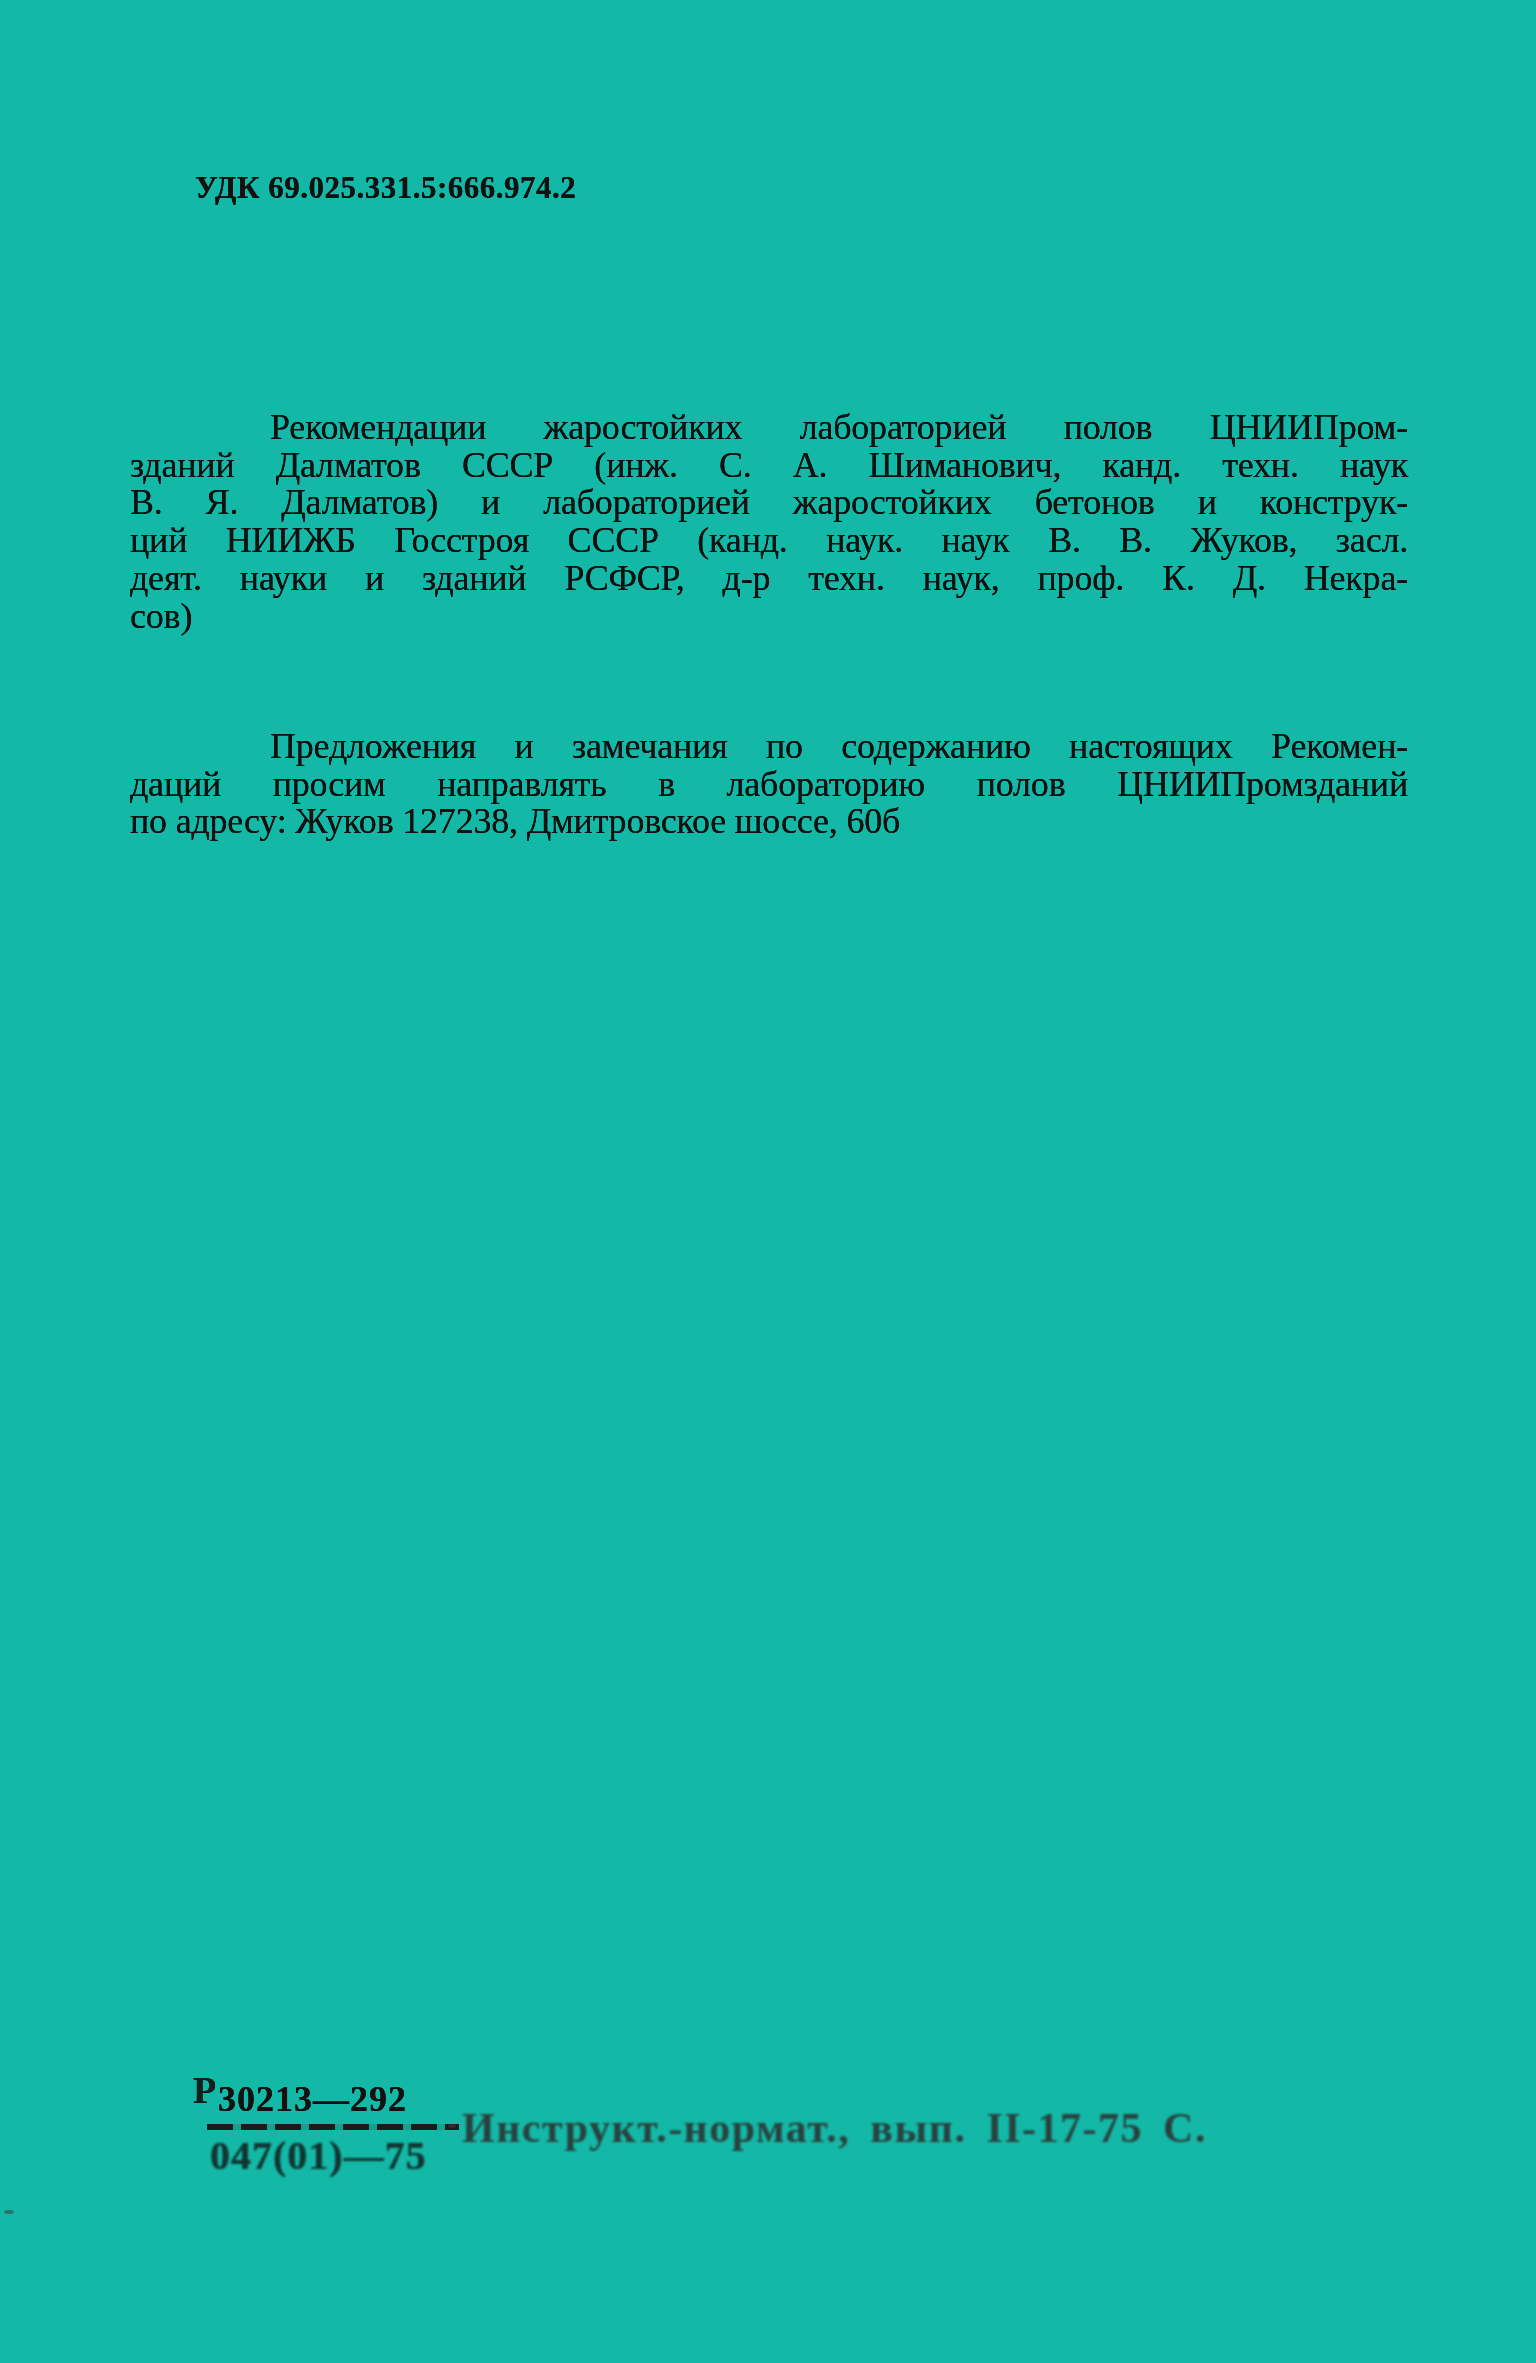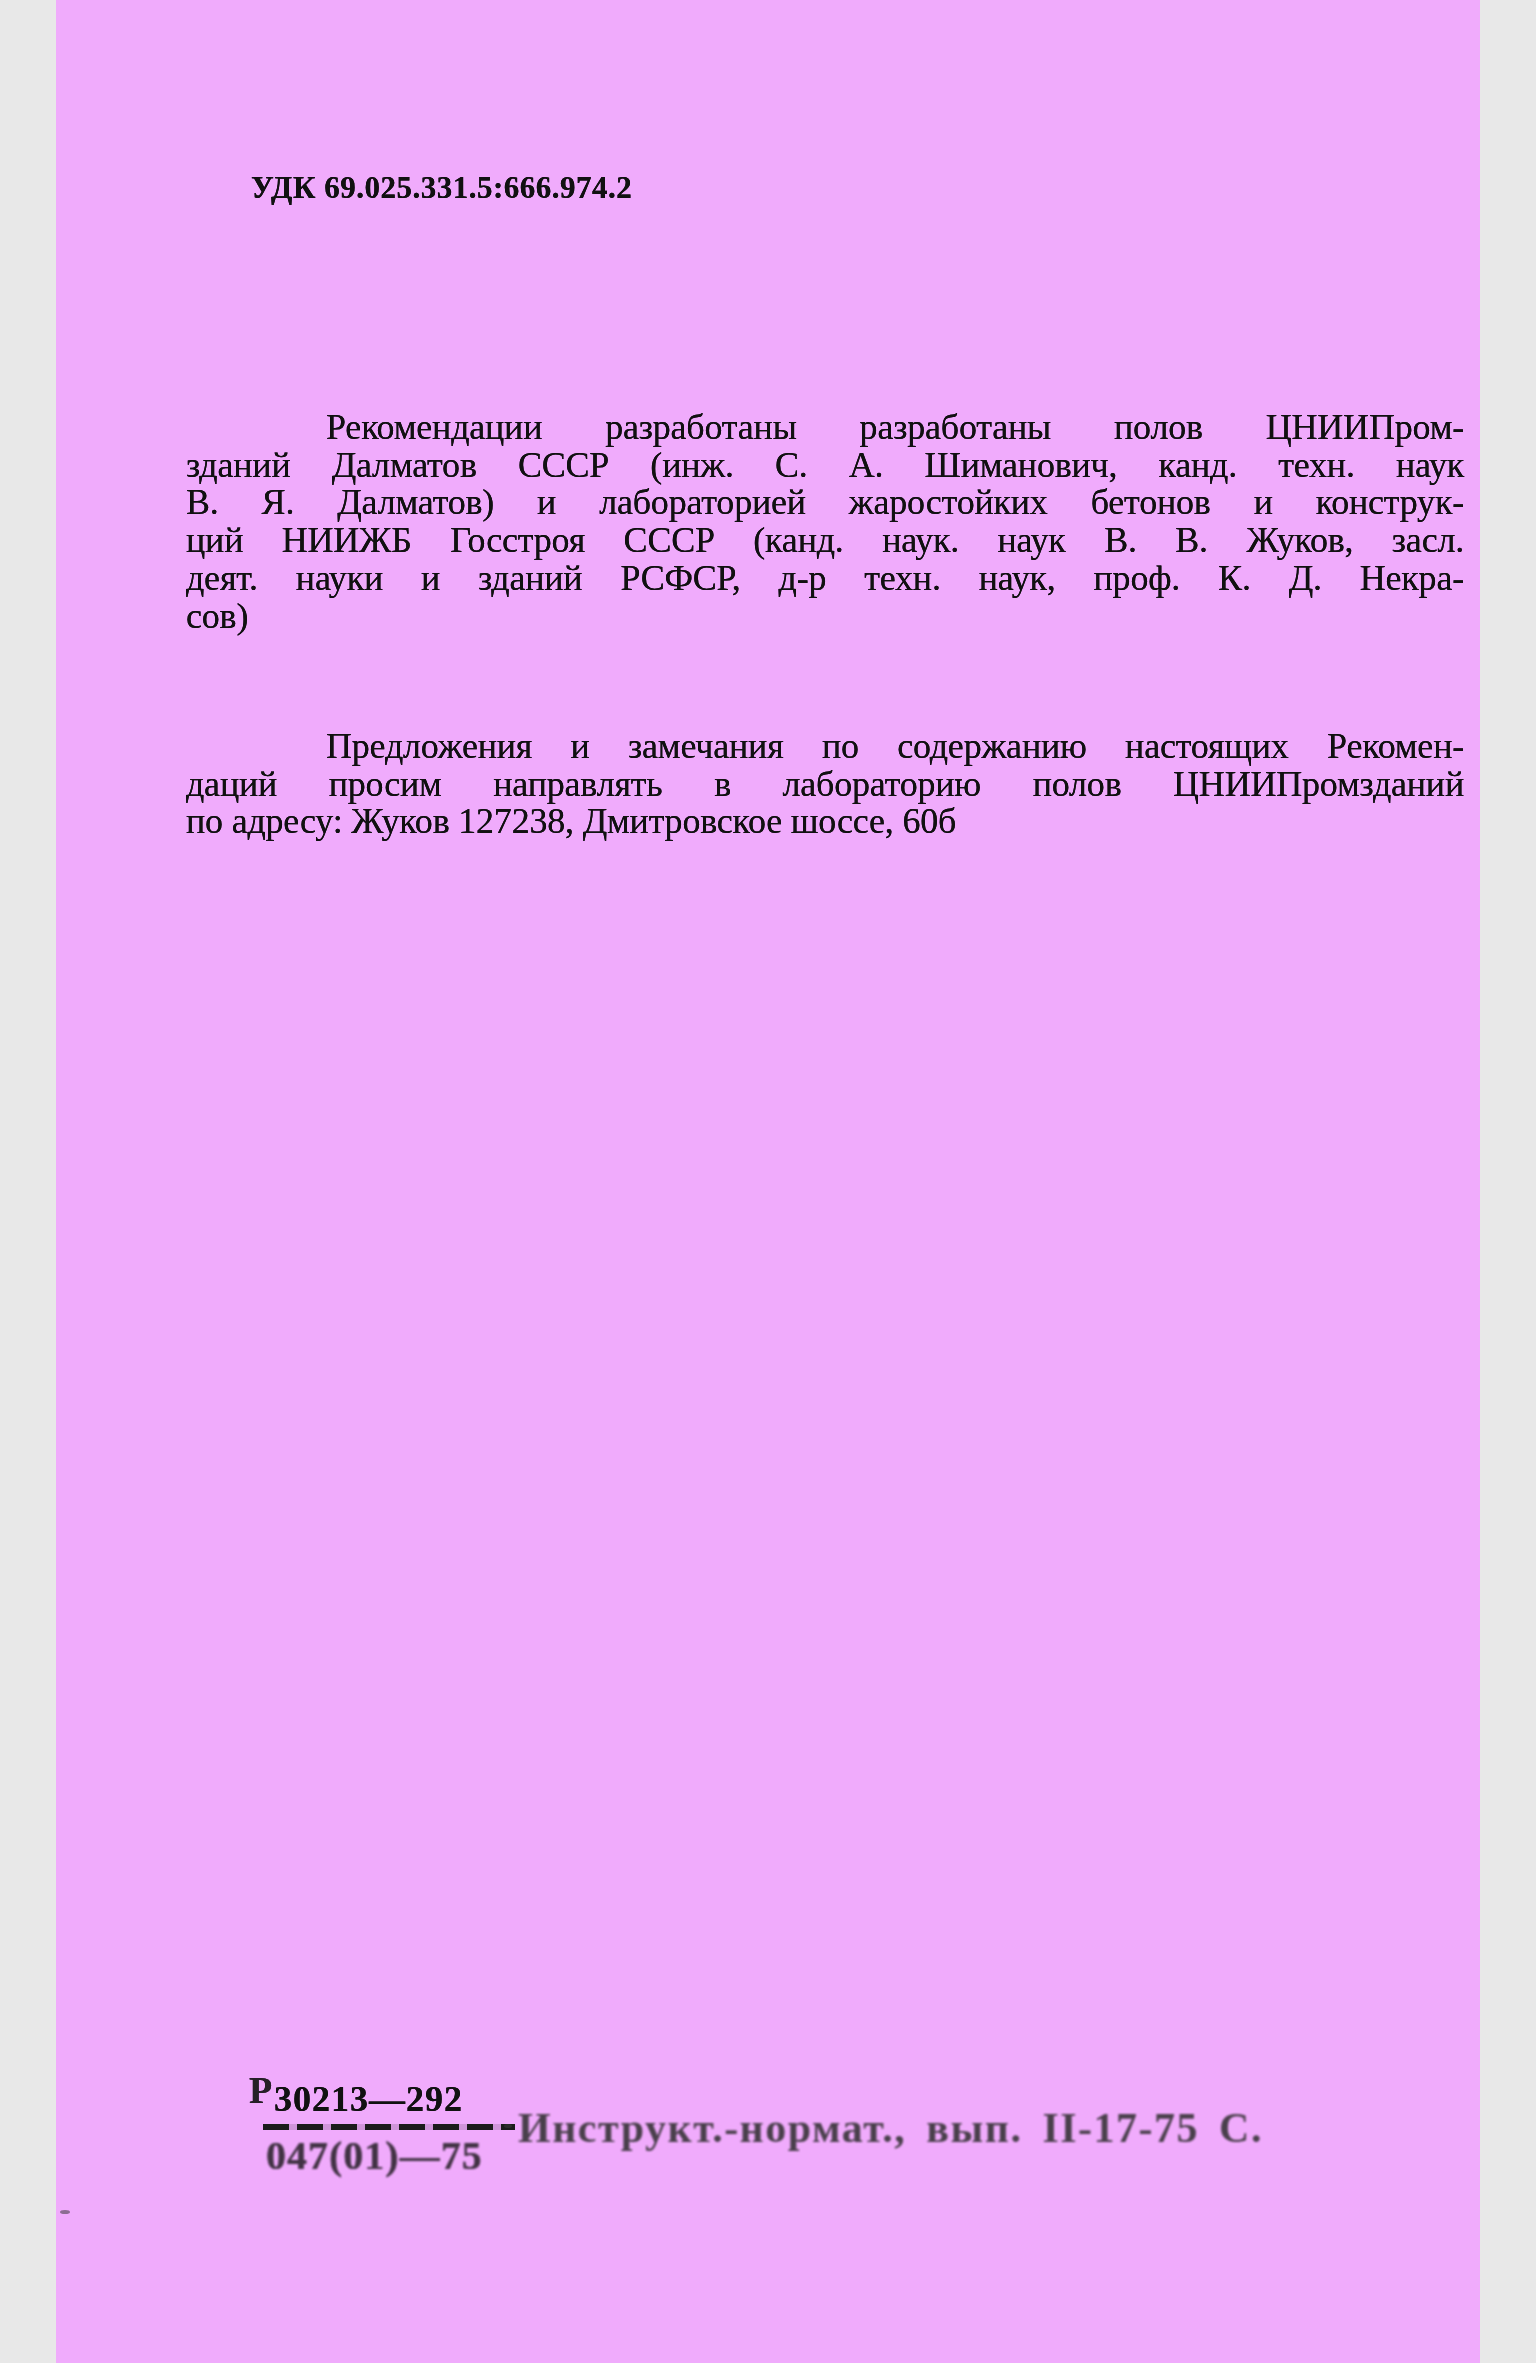--- a/index.html
+++ b/index.html
@@ -1,21 +1,21 @@
 <!DOCTYPE html>
 <html><head>
 <meta charset="utf-8">
 <style>
   html, body { margin: 0; padding: 0; background: #e8e8e8; }
   .page {
     position: relative;
-    width: 1424px;
+    width: 1536px;
     height: 2363px;
     margin: 0 auto;
-    background: #f0abfc;
+    background: #14b8a6;
     overflow: hidden;
     font-family: "Liberation Serif", "DejaVu Serif", serif;
     color: #111111;
   }
   
   .ink { text-shadow: 0 0 0.55px #000; }
 
   .udc {
     position: absolute;
     left: 195px;
@@ -111,21 +111,21 @@
   .artifact.a2 { left: 448px; top: 2124px; width: 8px; height: 4px; }
 </style>
 </head>
 <body>
 
 <div class="page">
 
   <div class="udc ink">УДК 69.025.331.5:666.974.2</div>
 
   <div class="para para-authors">
-    <div class="line justify indent ink">Рекомендации разработаны разработаны полов ЦНИИПром-</div>
+    <div class="line justify indent ink">Рекомендации жаростойких лабораторией полов ЦНИИПром-</div>
     <div class="line justify ink">зданий Далматов СССР (инж. С. А. Шиманович, канд. техн. наук</div>
     <div class="line justify ink">В. Я. Далматов) и лабораторией жаростойких бетонов и конструк-</div>
     <div class="line justify ink">ций НИИЖБ Госстроя СССР (канд. наук. наук В. В. Жуков, засл.</div>
     <div class="line justify ink">деят. науки и зданий РСФСР, д-р техн. наук, проф. К. Д. Некра-</div>
     <div class="line ink">сов)</div>
   </div>
 
   <div class="para para-feedback">
     <div class="line justify indent ink">Предложения и замечания по содержанию настоящих Рекомен-</div>
     <div class="line justify ink">даций просим направлять в лабораторию полов ЦНИИПромзданий</div>

